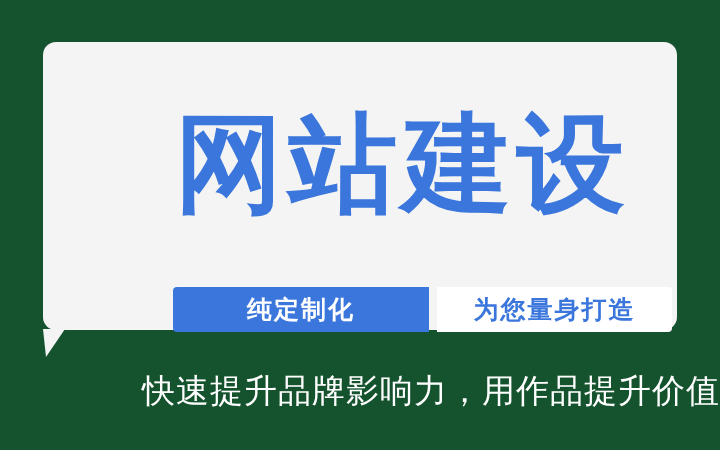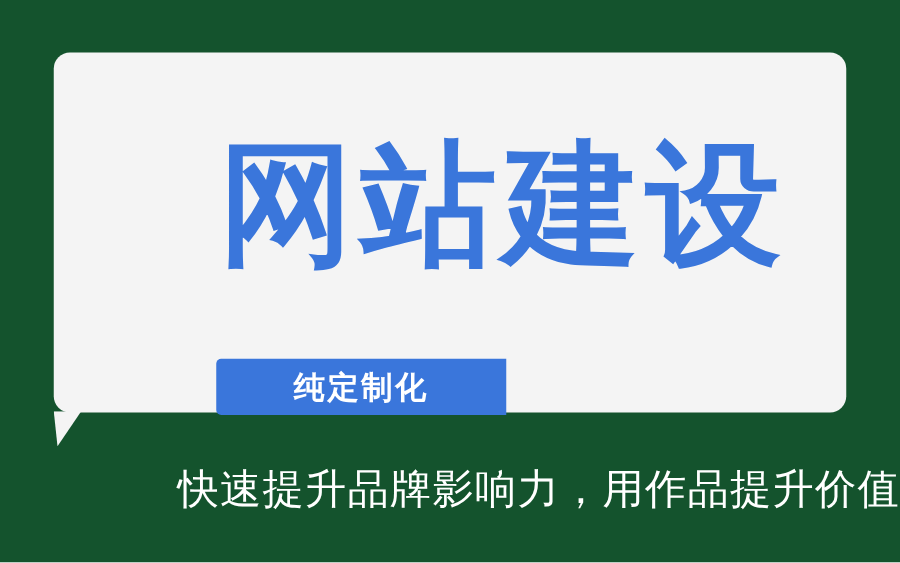--- a/index.html
+++ b/index.html
@@ -72,21 +72,21 @@
     display: flex;
     align-items: center;
     justify-content: center;
     font-size: 25px;
     font-weight: 700;
     letter-spacing: 2px;
     white-space: nowrap;
     box-sizing: border-box;
   }
   #tag-primary {
-    width: 232px;
+    width: 256px;
     background: #3a76db;
     color: #ffffff;
     border-radius: 4px 0 0 4px;
     text-align: right;
   }
   #tag-spacer {
     width: 8px;
     background: transparent;
   }
   #tag-secondary {
@@ -116,20 +116,21 @@
 
 <div id="banner">
 
   <div id="bubble-card">
 
     <div id="headline">网站建设</div>
 
     <div id="tag-row">
       <div class="tag" id="tag-primary">纯定制化</div>
       <div id="tag-spacer"></div>
+      <div class="tag" id="tag-secondary">为您量身打造</div>
     </div>
 
   </div>
 
   <div id="bubble-tail">
     <svg width="22" height="28" viewBox="0 0 22 28" xmlns="http://www.w3.org/2000/svg">
       <polygon points="0,0 22,0 3,28" fill="#f4f4f4"></polygon>
     </svg>
   </div>
 

